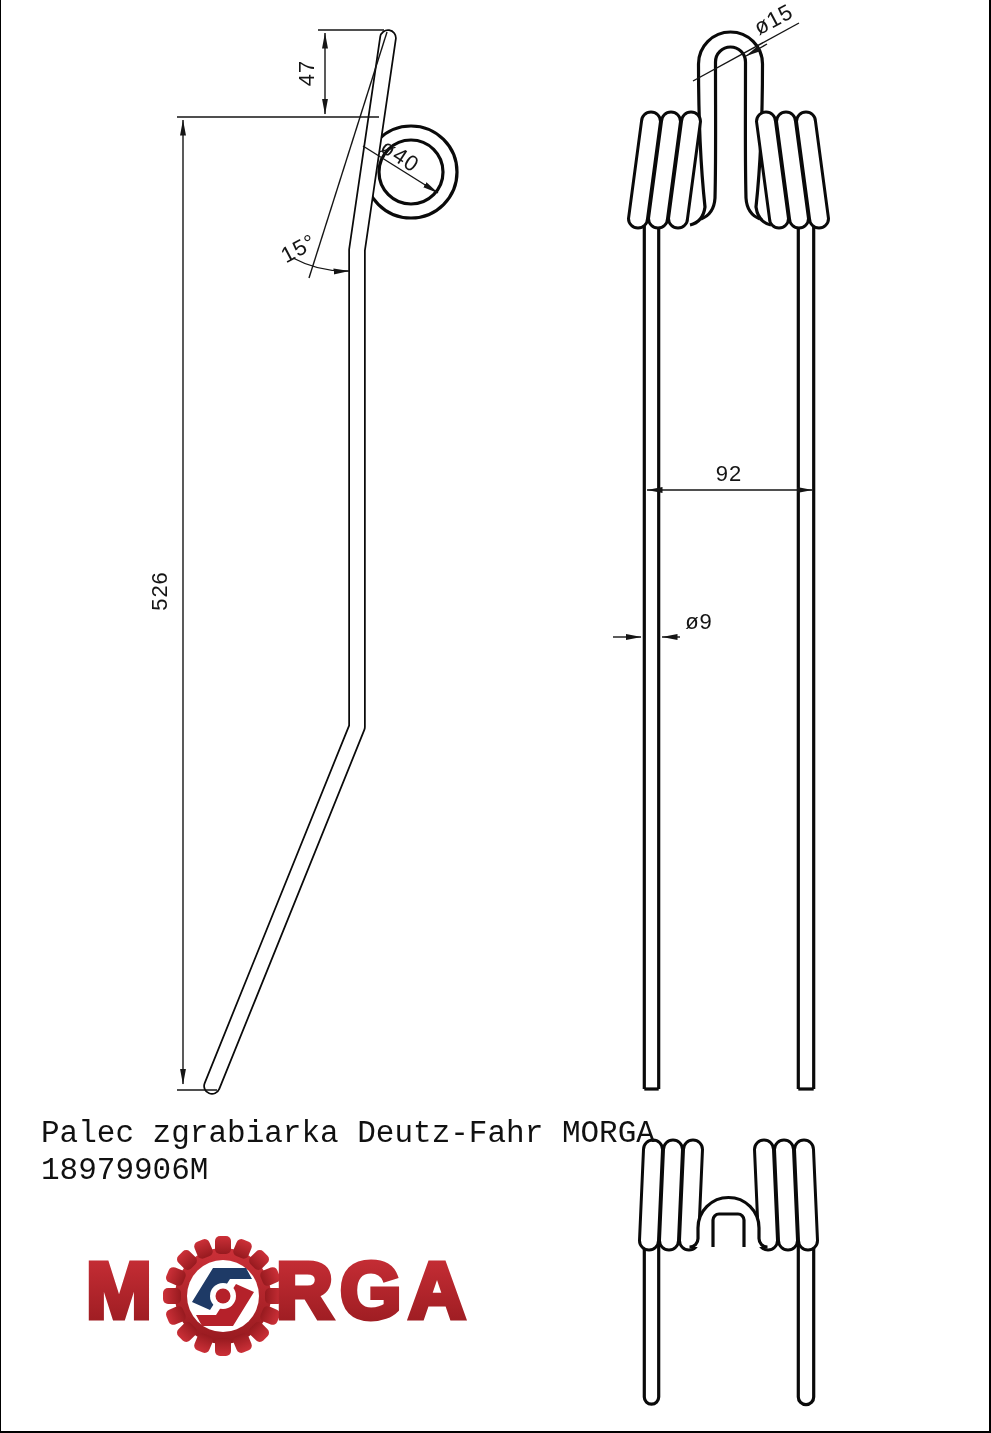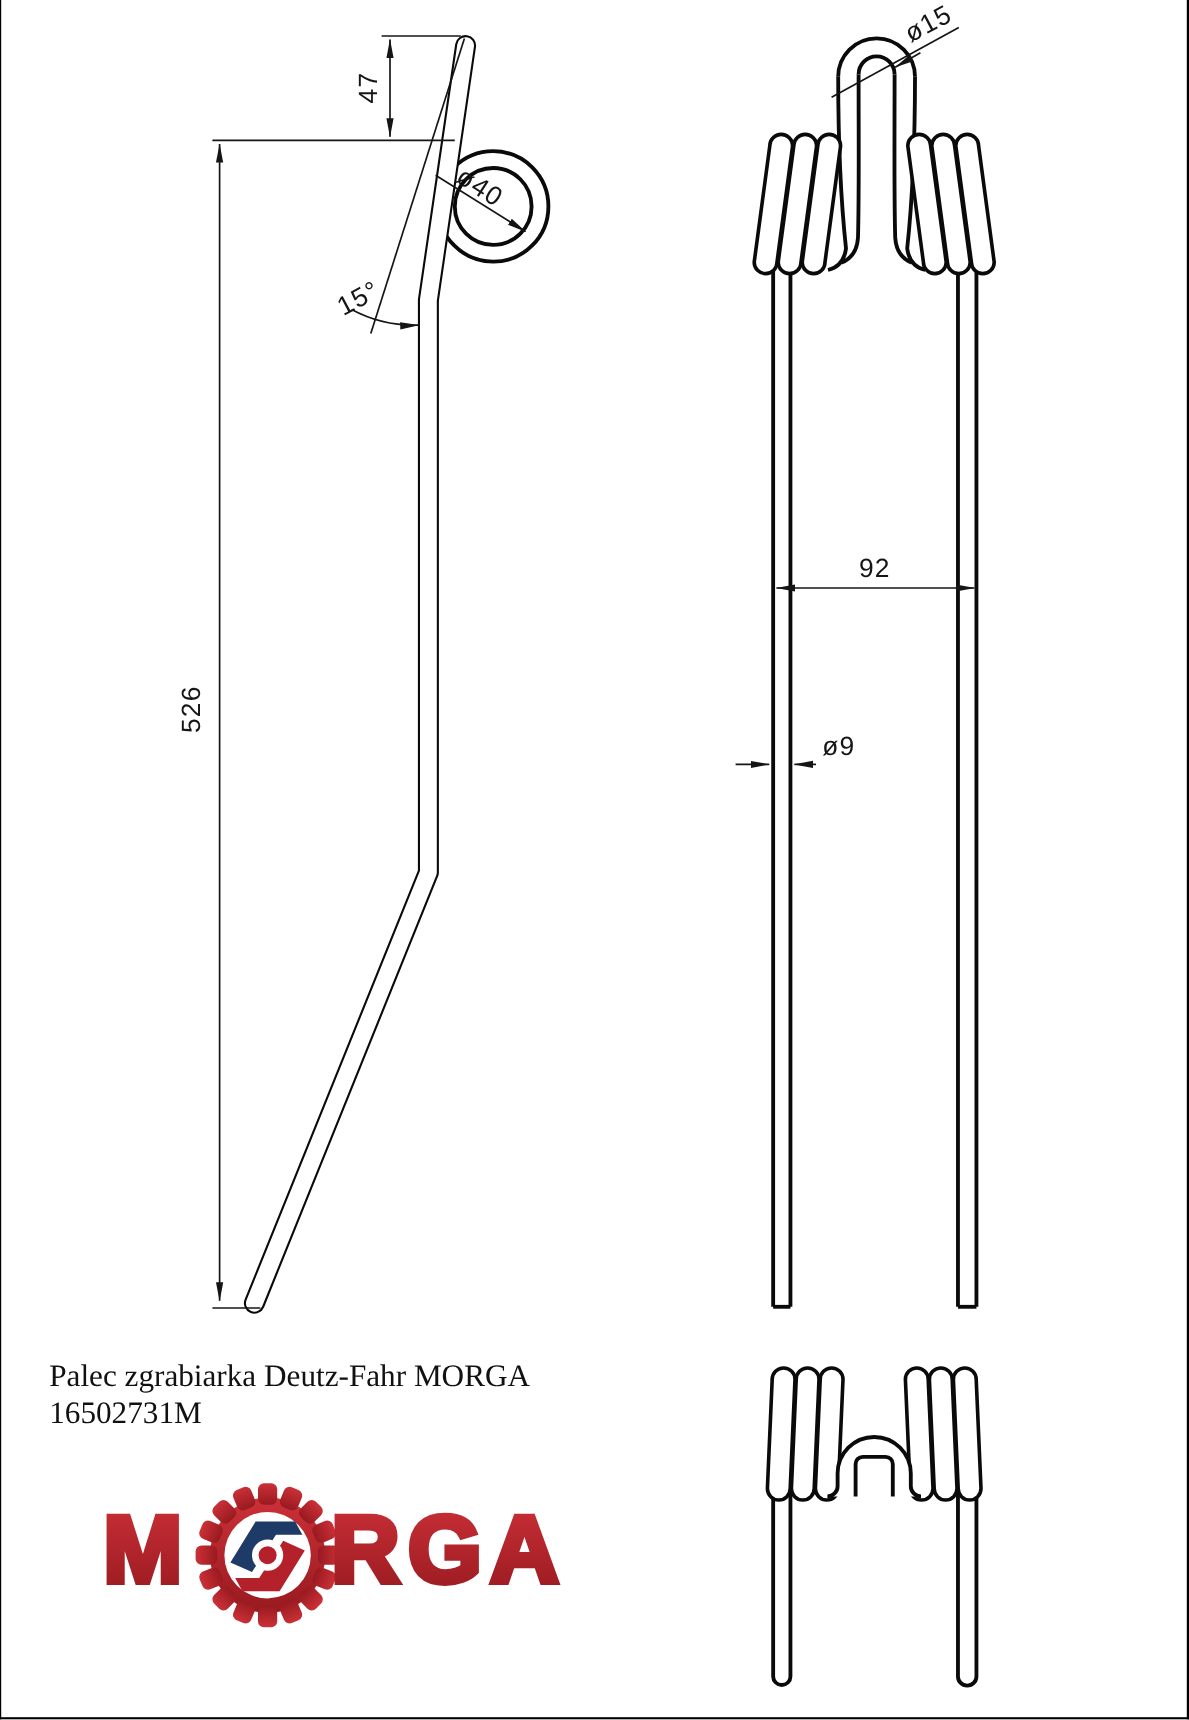--- a/index.html
+++ b/index.html
@@ -17,26 +17,25 @@
   #drawing-svg{position:absolute;left:0;top:0;}
   .dim-text{
     font-family:"Liberation Sans", sans-serif;
     font-size:22px;
     fill:#151515;
     letter-spacing:1px;
   }
   #title-block{
     position:absolute;
     left:40px;top:1116px;
-    font-family:Liberation Serif, serif;
-    font-size:26px;
+    font-family:Liberation Mono, monospace;
+    font-size:31px;
     color:#111;
     line-height:1.18;
     white-space:nowrap;
-    margin-top:16px;
   }
   #logo{position:absolute;left:85px;top:1232px;width:400px;height:125px;}
   .logo-letter{
     font-family:"Liberation Sans", sans-serif;
     font-weight:bold;
     font-size:79px;
     letter-spacing:7px;
     paint-order:stroke;
   }
 </style>
@@ -151,21 +150,21 @@
         <path d="M 753.5,1149.5 A 9.5,9.5 0 0 1 772.5,1149.5 L 776.5,1240.5 A 9.5,9.5 0 0 1 757.5,1240.5 Z"></path>
       </g>
 
       <path d="M 688.5,1247 A 8.5,8.5 0 0 0 697,1238.5 L 697,1228 A 30.5,30.5 0 0 1 758,1228 L 758,1238.5 A 8.5,8.5 0 0 0 766.5,1247" fill="#ffffff" stroke="#0a0a0a" stroke-width="3.2"></path>
       <path d="M 712,1247 L 712,1220 A 6,6 0 0 1 718,1214 L 737,1214 A 6,6 0 0 1 743,1220 L 743,1247" fill="#ffffff" stroke="#0a0a0a" stroke-width="3.2"></path>
     </g>
   </svg>
 
   <div id="title-block">
     <div>Palec zgrabiarka Deutz-Fahr MORGA</div>
-    <div>16502731M</div>
+    <div>18979906M</div>
   </div>
 
   <svg id="logo" viewBox="0 0 400 125">
     <defs>
       <linearGradient id="redgrad" x1="0" y1="0" x2="0" y2="1">
         <stop offset="0" stop-color="#cc3038"></stop>
         <stop offset="1" stop-color="#971a1f"></stop>
       </linearGradient>
     </defs>
     <text class="logo-letter" x="0" y="86" fill="url(#redgrad)" stroke="url(#redgrad)" stroke-width="5">M</text>

